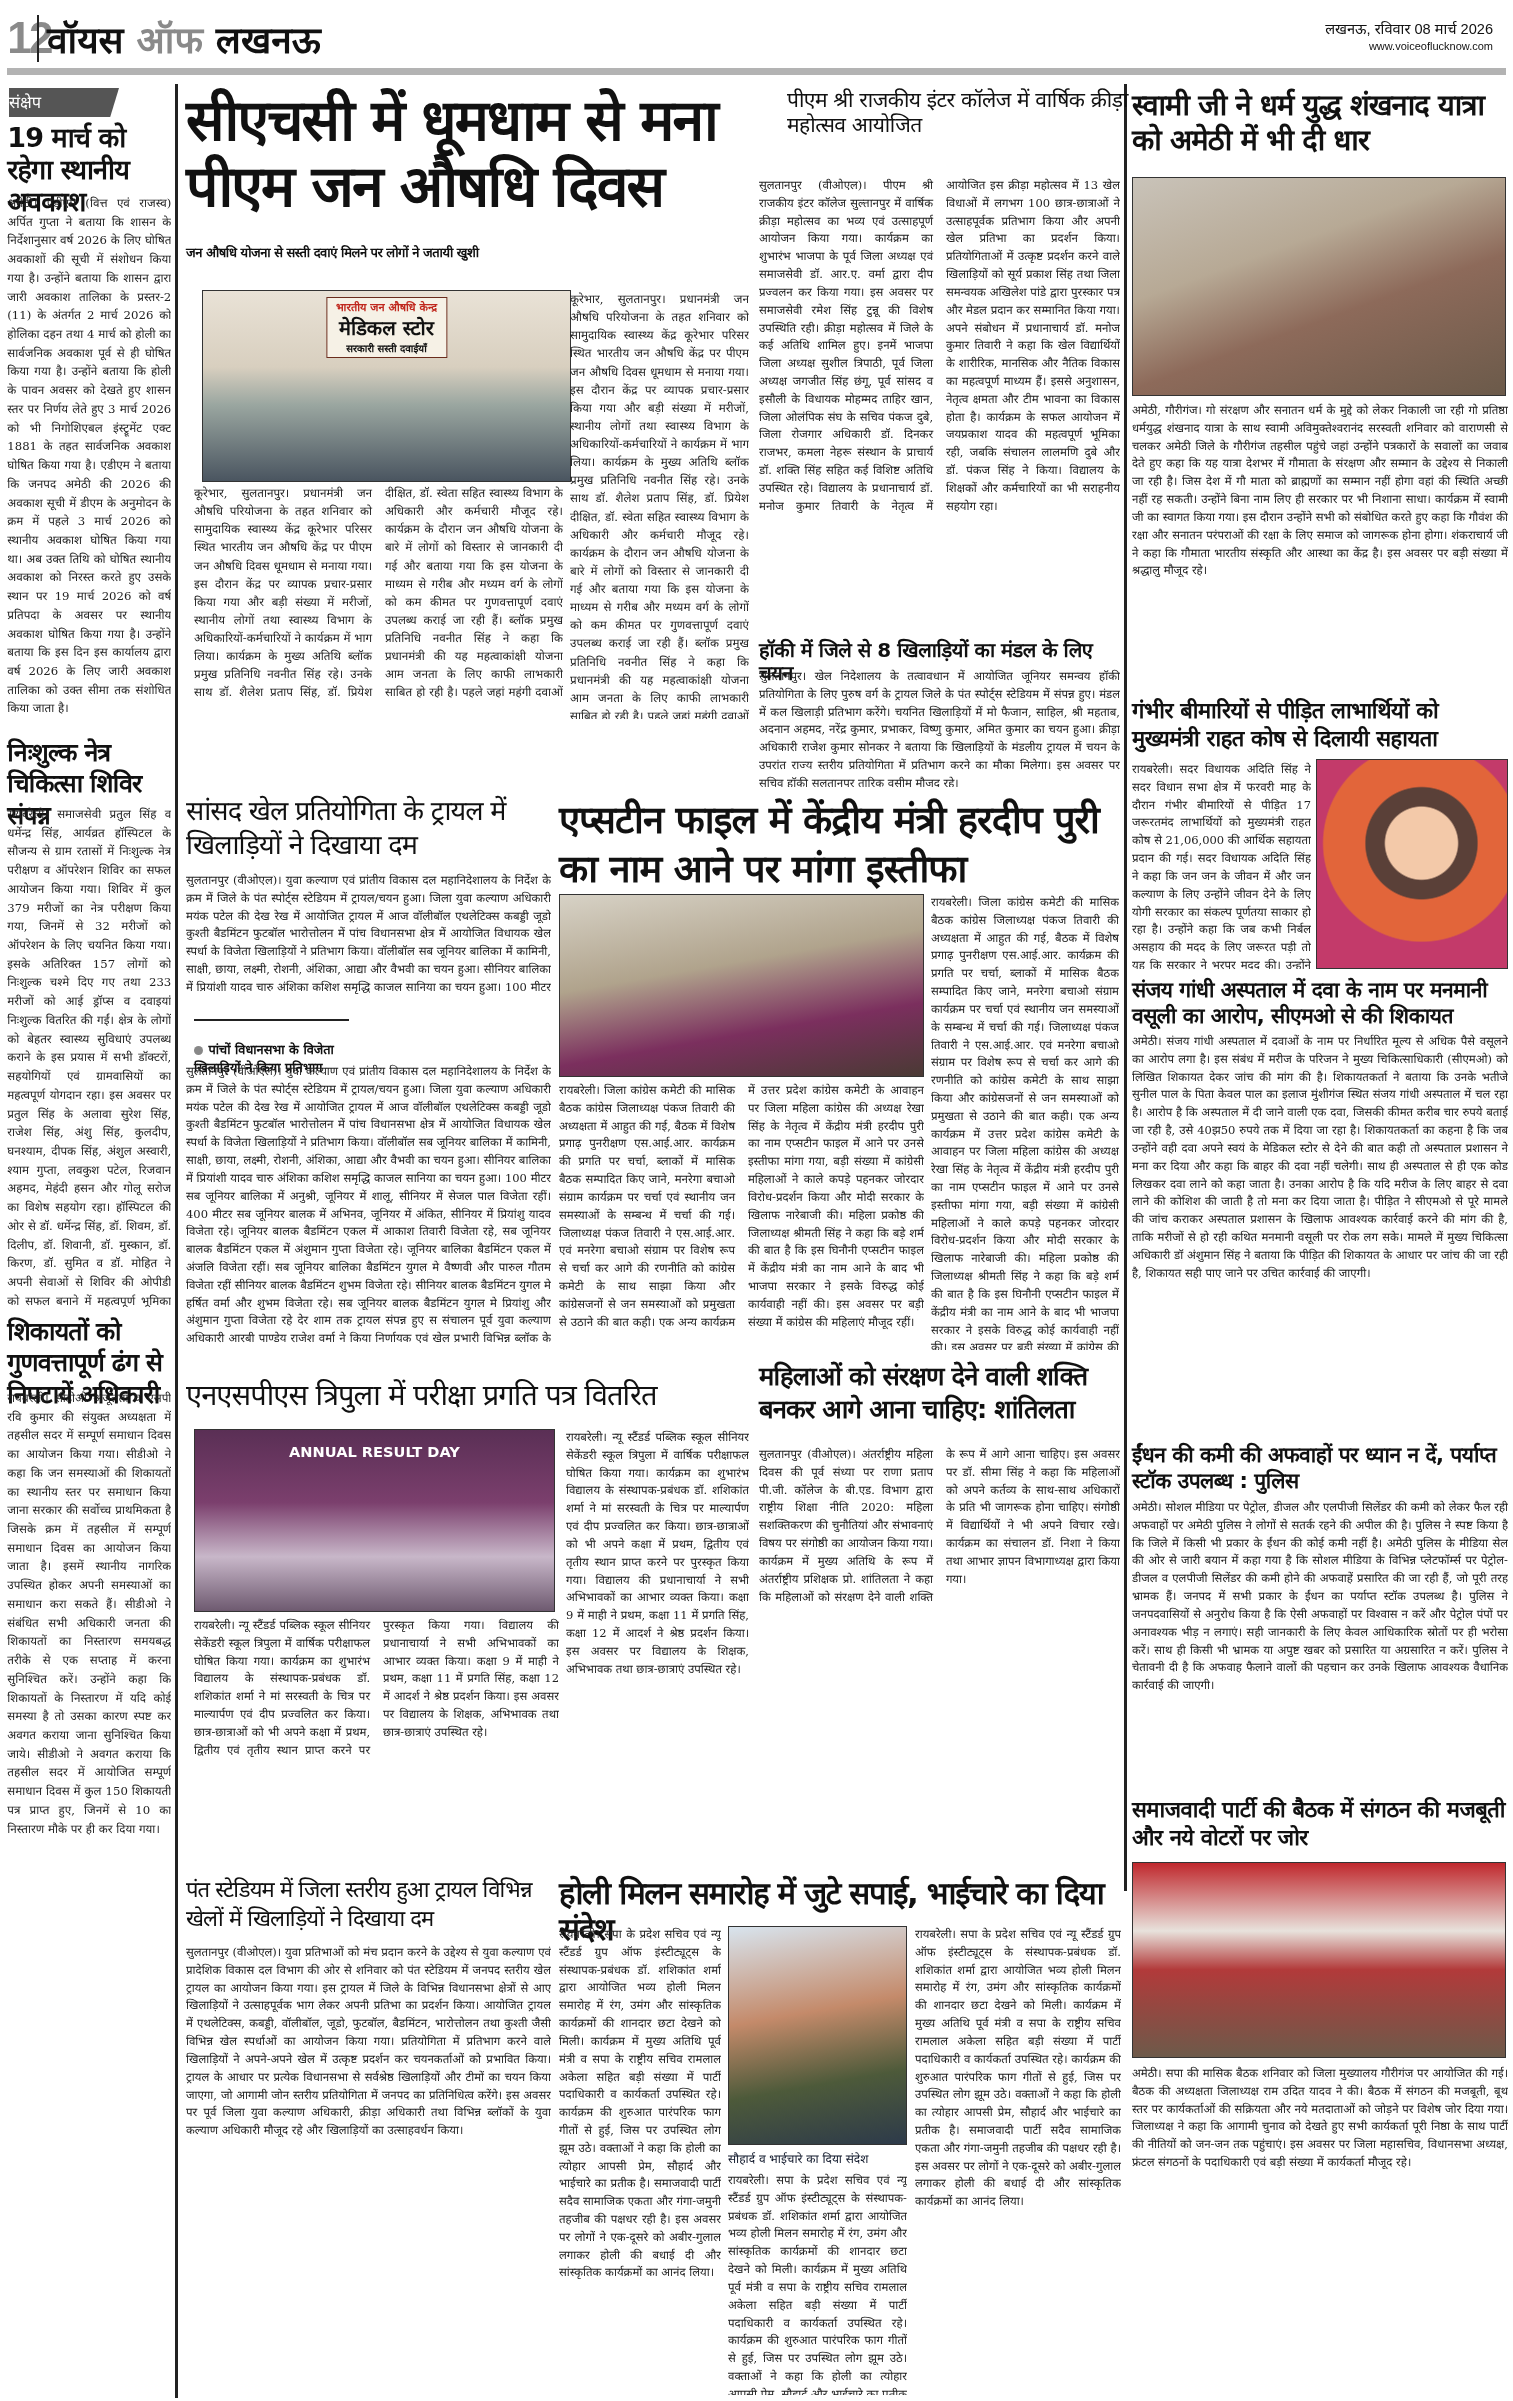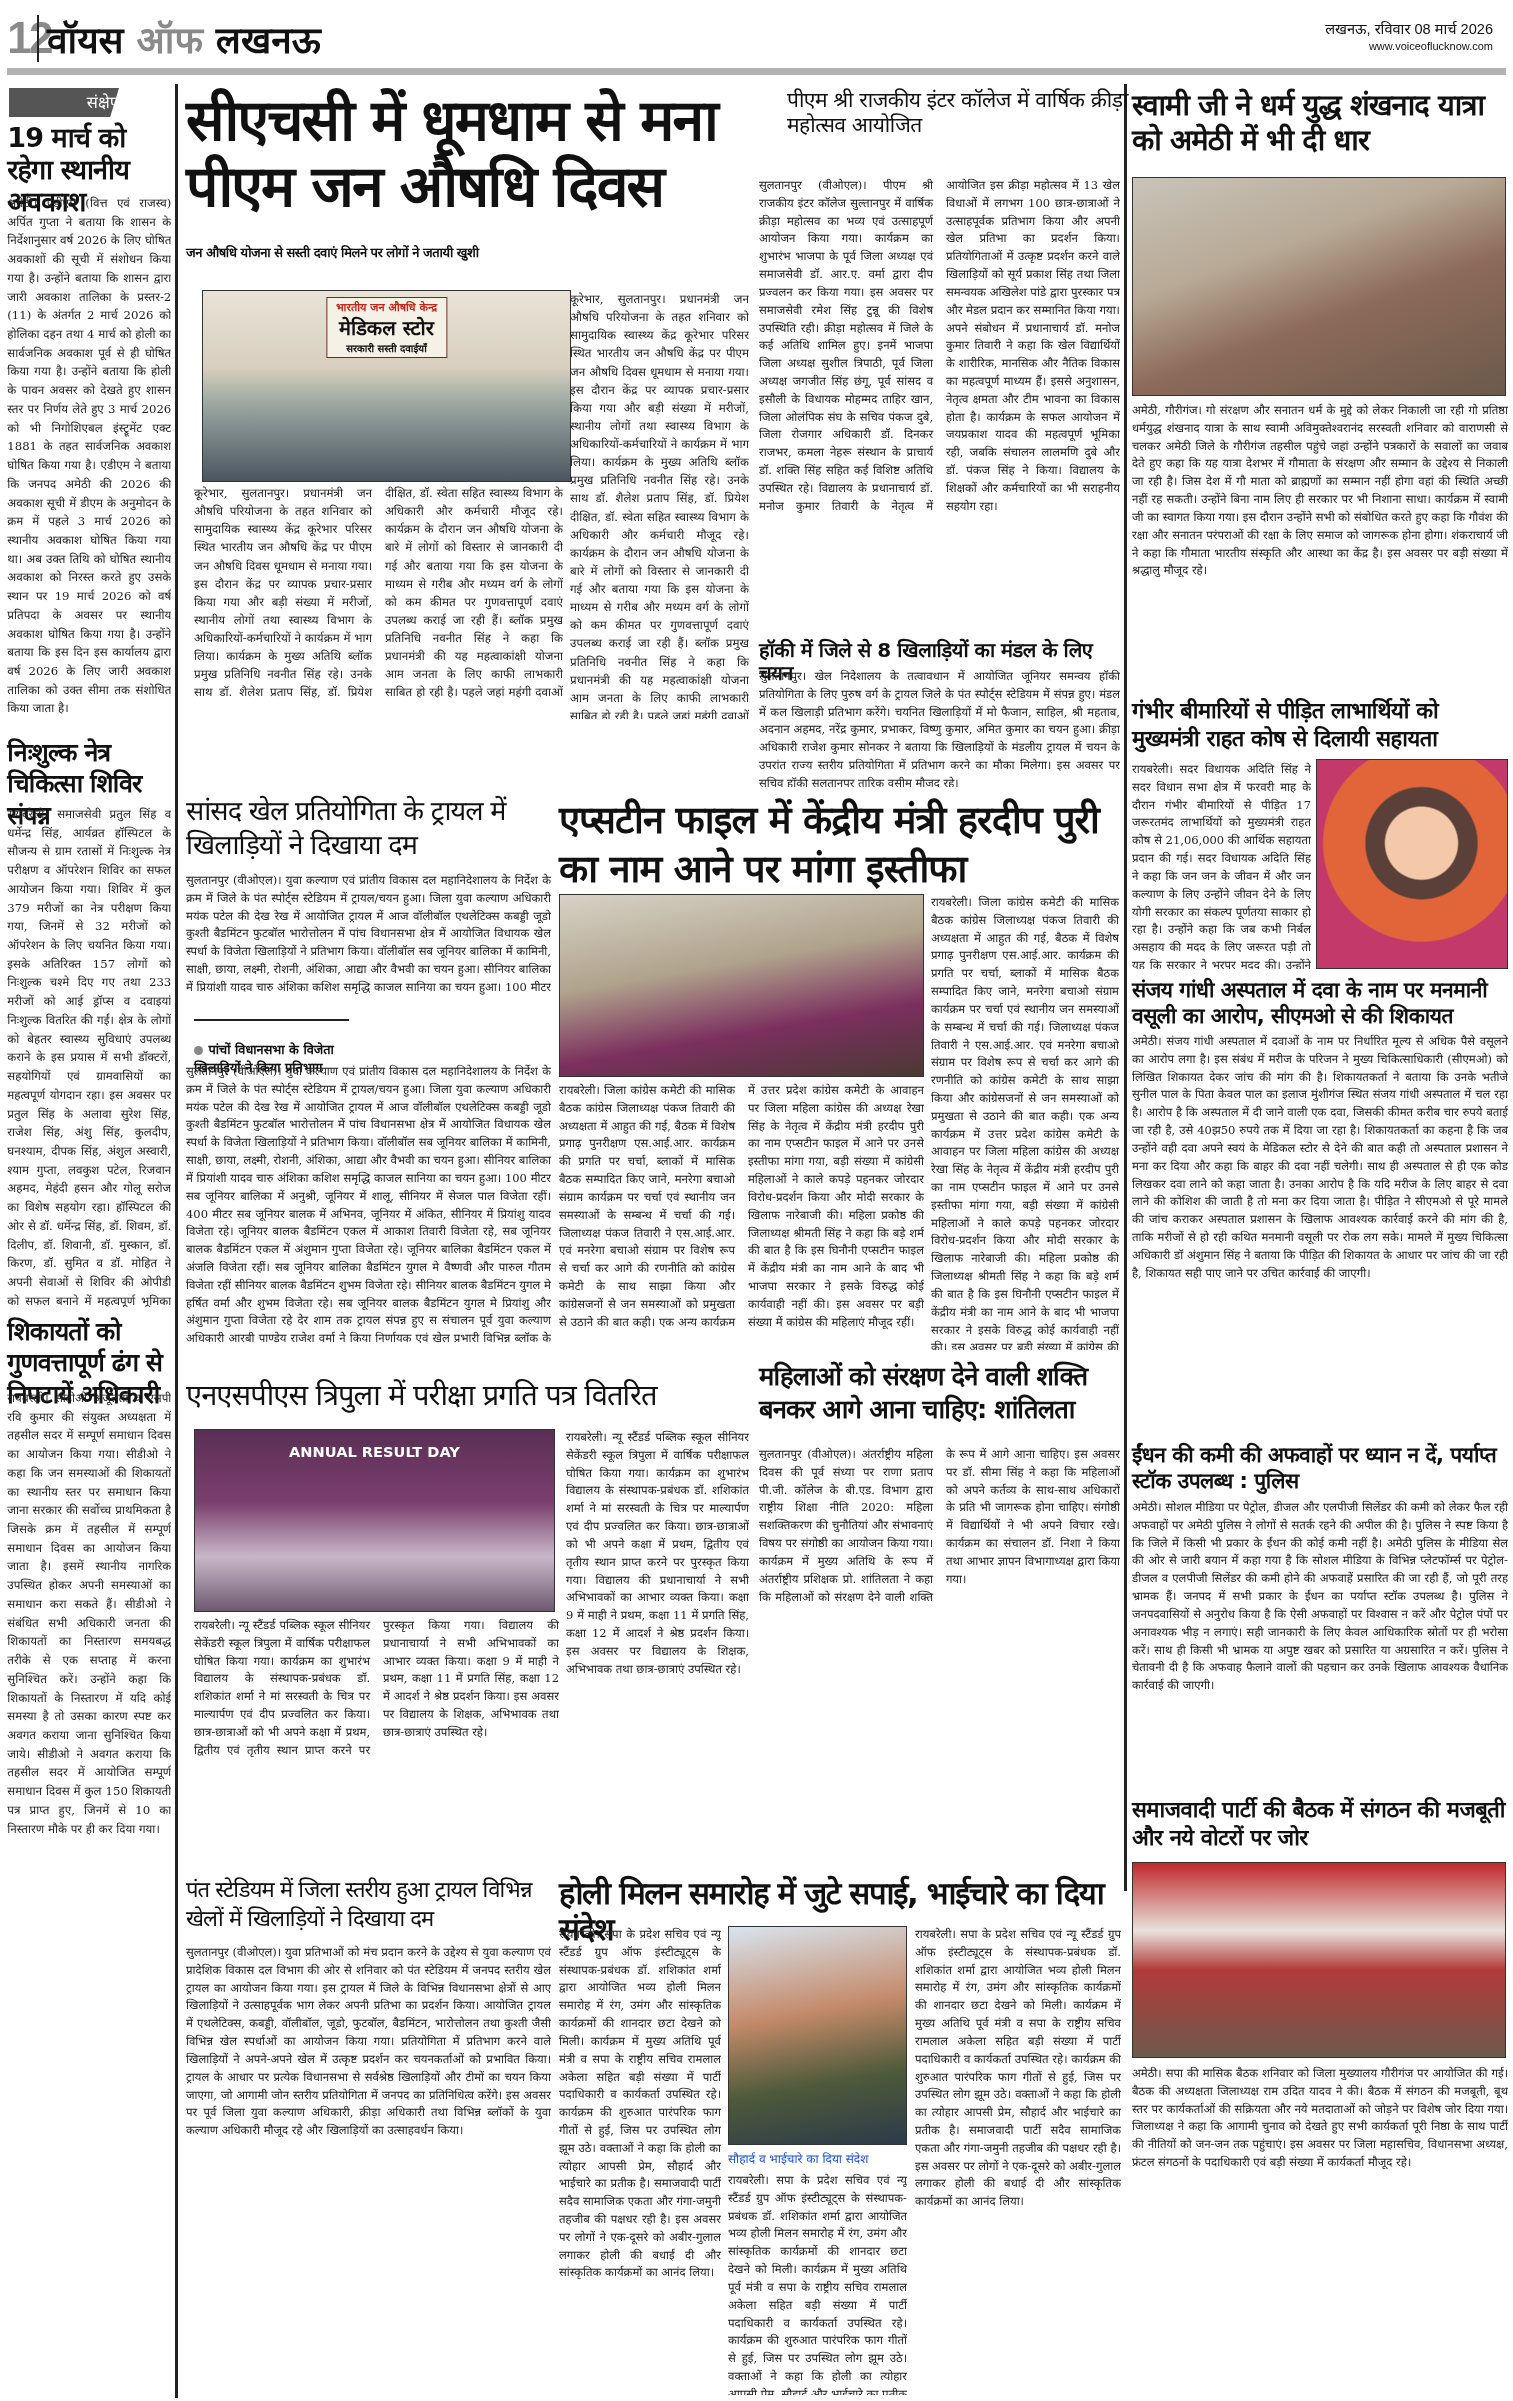--- a/index.html
+++ b/index.html
@@ -11,35 +11,35 @@
 .brand{left:47px;top:12.8px;font:bold 37px "DejaVu Sans",sans-serif;color:#111}
 .brand .mid{color:#8a8a8a}
 .region{left:621px;top:12.8px;font:bold 40px "DejaVu Sans",sans-serif;color:#222;letter-spacing:-0.9px}
 .date{right:20px;top:18px;font:14.6px "Liberation Sans Narrow","Liberation Sans",sans-serif;color:#111}
 .web{right:20px;top:40px;font:11px "Liberation Sans",sans-serif;color:#111}
 .greybar{left:7.3px;top:68px;width:1499px;height:7.3px;background:#b3b3b3}
 .col-rule{width:2.7px;background:#222}
 .hl{font-family:"DejaVu Sans",sans-serif;font-weight:bold;color:#111;line-height:1.15}
 .hl-thin{font-family:"DejaVu Sans",sans-serif;font-weight:normal;color:#111;line-height:1.2}
 .body{font:12.2px/1.55 "DejaVu Serif",serif;color:#222;text-align:justify;overflow:hidden}
-.samkshep{left:9px;top:88px;width:110px;height:29px;background:#555;color:#fff;font:16.4px "DejaVu Sans",sans-serif;text-align:right;line-height:29px;clip-path:polygon(0 0,100% 0,92% 100%,0 100%)}
+.samkshep{left:9px;top:88px;width:110px;height:29px;background:#555;color:#fff;font:16.4px "DejaVu Sans",sans-serif;text-align:left;line-height:29px;clip-path:polygon(0 0,100% 0,92% 100%,0 100%)}
 .photo{border:0.9px solid #333;overflow:hidden}
 .ph-clinic{background:linear-gradient(180deg,#e9e2d6 0%,#d8cfbf 40%,#9aa6a0 60%,#4a5560 100%)}
 .ph-rally{background:linear-gradient(160deg,#c9c3b9 0%,#b7a995 35%,#8d6a5a 60%,#6b5a4a 100%)}
 .ph-woman{background:radial-gradient(circle at 55% 40%,#f3c9a9 0 22%,#5a4038 23% 34%,#e2653a 35% 60%,#c33a6a 61% 100%)}
 .ph-protest{background:linear-gradient(170deg,#d7d2c6 0%,#b0a38c 40%,#7b2f5e 70%,#4a3a34 100%)}
 .ph-annual{background:linear-gradient(180deg,#5a2f55 0%,#7b3f6d 40%,#c8b7c9 70%,#6e5a70 100%)}
 .ph-holi{background:linear-gradient(170deg,#d8e4ee 0%,#c48a6a 40%,#4d5a3a 70%,#2d3a4a 100%)}
 .ph-sp{background:linear-gradient(180deg,#c0282d 0%,#e8e2dc 35%,#b23a3a 55%,#6d5a4a 100%)}
 .sign{position:absolute;left:50%;top:5.5px;transform:translateX(-50%);background:#f6f1e6;border:1.8px solid #6a2c1c;padding:1.8px 9px;text-align:center}
 .sign .t1{font:bold 11px "DejaVu Sans",sans-serif;color:#c0281e}
 .sign .t2{font:bold 20px "DejaVu Serif",serif;color:#111}
 .sign .t3{font:bold 10px "DejaVu Sans",sans-serif;color:#111}
 .banner-text{position:absolute;left:50%;top:12.8px;transform:translateX(-50%);font:bold 14.6px "DejaVu Sans",sans-serif;color:#fff;white-space:nowrap}
-.caption{font:12px/1.5 "DejaVu Serif",serif;color:#1d4ed8;text-align:justify}
+.caption{font:12px/1.5 "DejaVu Serif",serif;color:#0f172a;text-align:justify}
 .subhead-box{border-top:2.7px solid #222;padding-top:19px;font:bold 12.8px "DejaVu Sans",sans-serif;color:#111}
 .subhead-box .dot{display:inline-block;width:9px;height:9px;border-radius:50%;background:#888;margin-right:5.5px;vertical-align:middle}
 </style>
 </head>
 <body>
 
 <div class="abs masthead">
   <div class="abs pgno">12</div>
   <div class="abs vsep"></div>
   <div class="abs brand">

